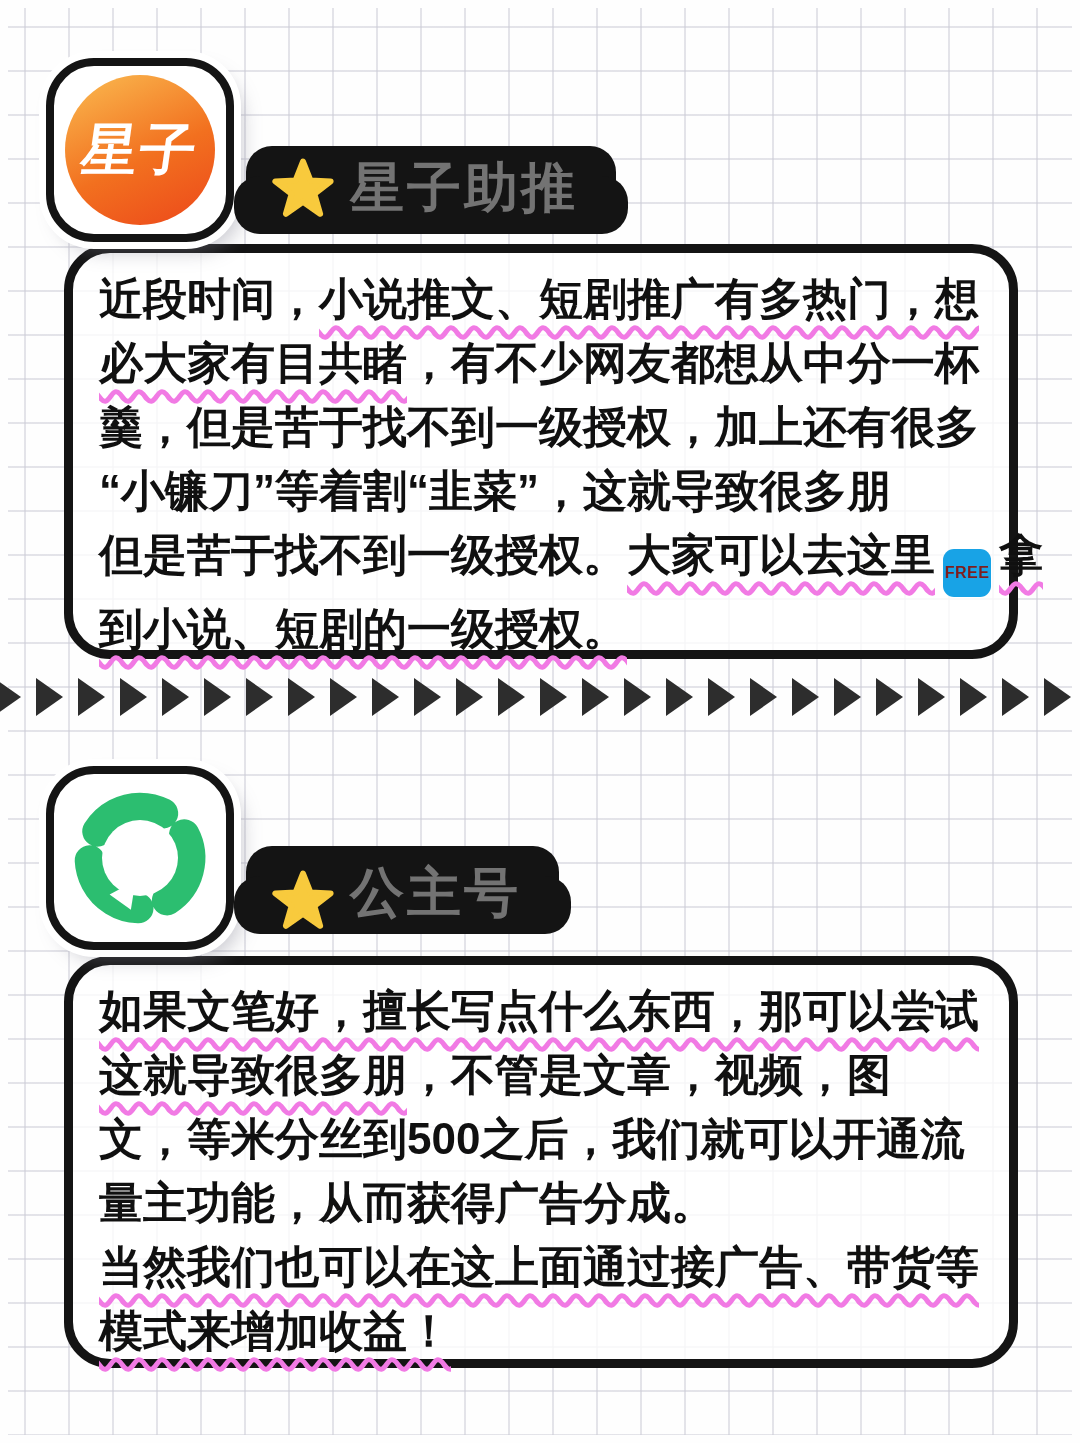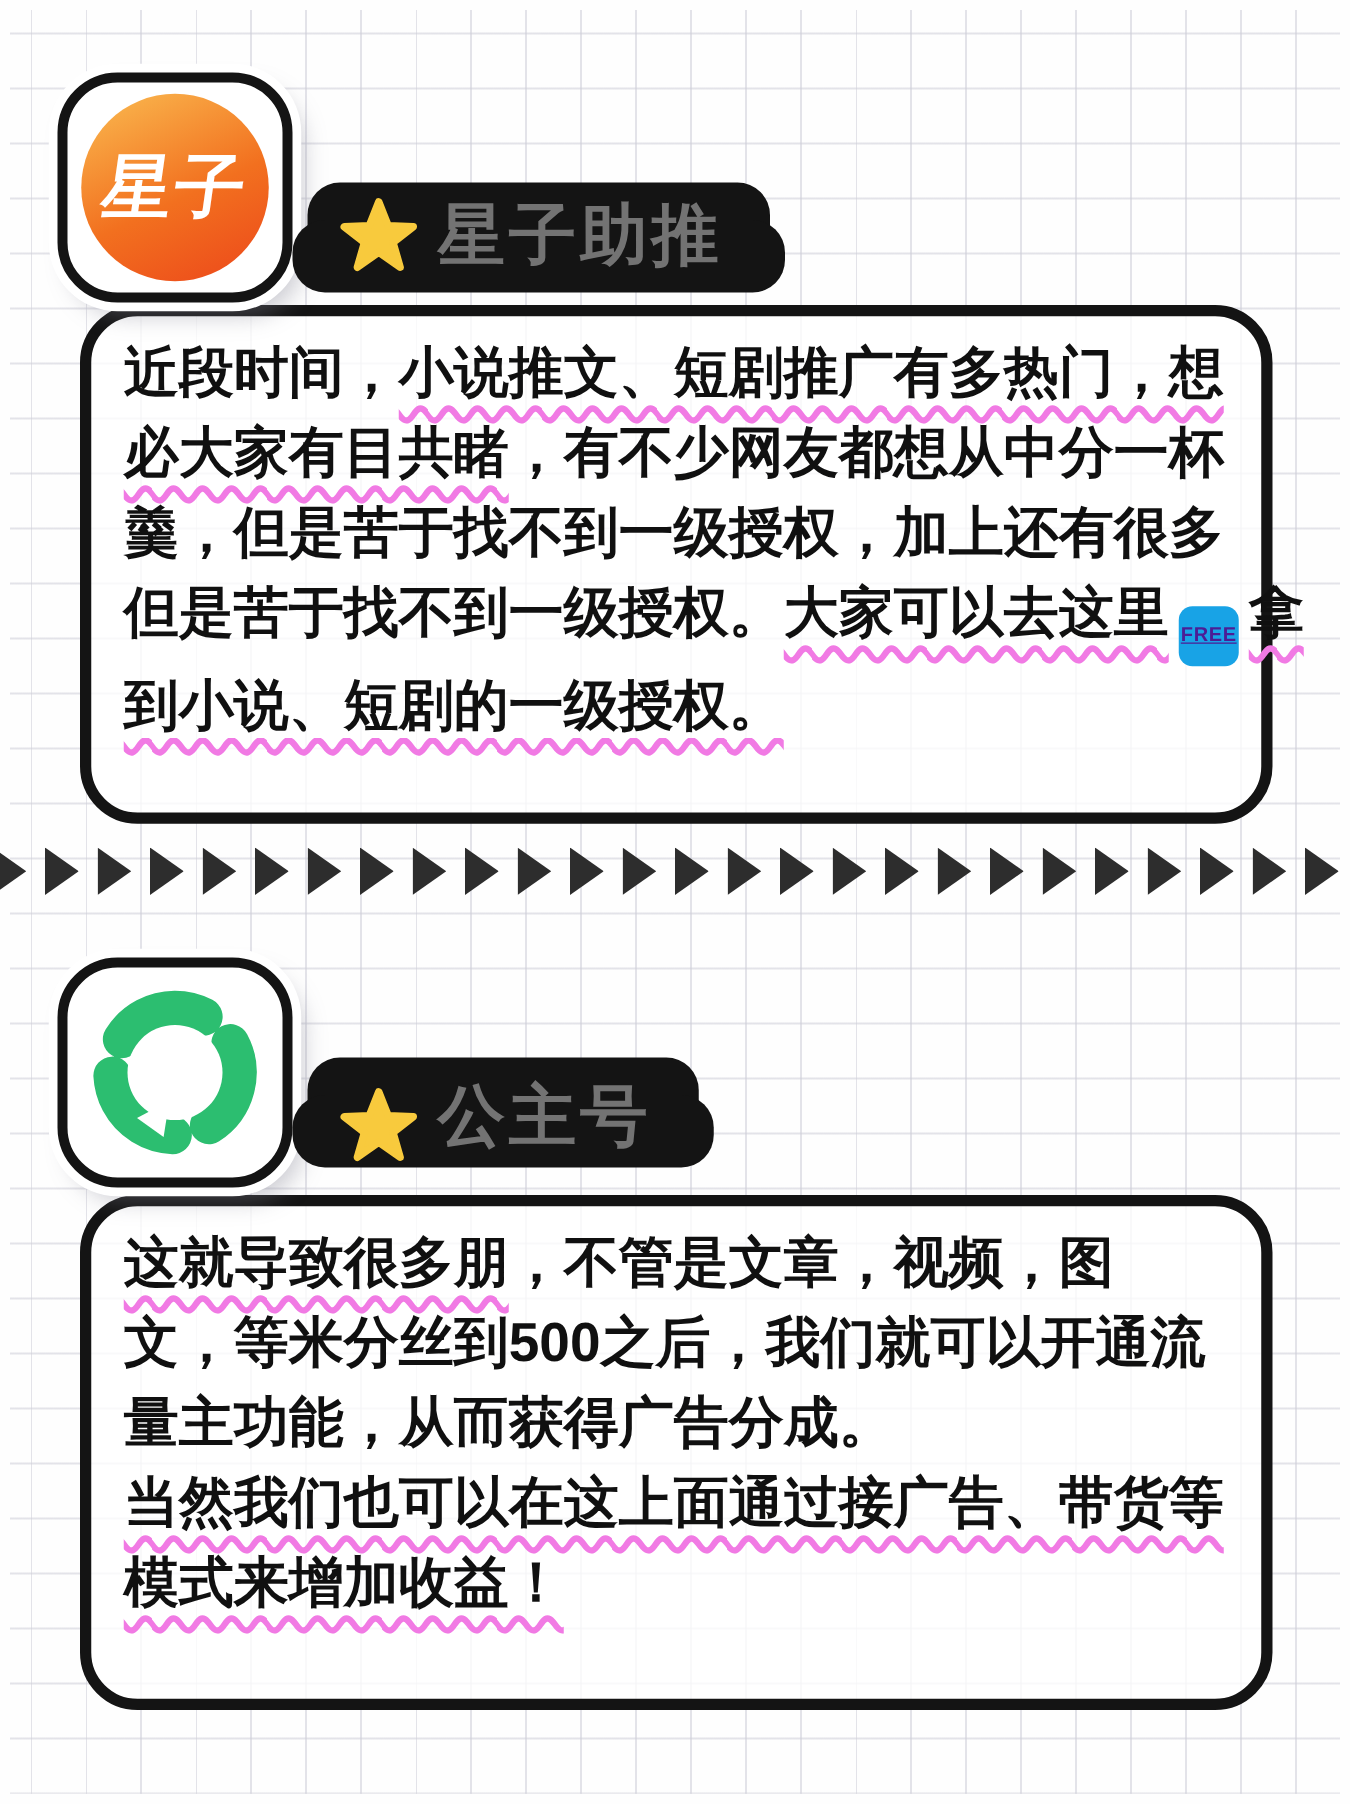--- a/index.html
+++ b/index.html
@@ -72,22 +72,22 @@
     text-decoration-line:underline;
     text-decoration-style:wavy;
     text-decoration-color:var(--pink);
     text-decoration-thickness:5px;
     text-underline-offset:12px;
     text-decoration-skip-ink:none;
   }
   .free-chip{
     display:inline-flex;align-items:center;justify-content:center;
     width:48px;height:48px;border-radius:11px;background:var(--free-blue);
-    color:#4c1d95;font-size:16px;font-weight:bold;letter-spacing:.5px;
-    vertical-align:-8px;margin:0 8px;text-decoration:underline;
+    color:#7f1d1d;font-size:16px;font-weight:bold;letter-spacing:.5px;
+    vertical-align:-8px;margin:0 8px;
   }
   
   .arrow-row{
     position:absolute;left:-6px;top:678px;width:1092px;height:40px;
     display:flex;gap:15px;overflow:hidden;z-index:1;
   }
   .tri{
     width:27px;height:38px;flex:none;background:var(--arrow);
     clip-path:polygon(0 0,100% 50%,0 100%);
   }
@@ -108,20 +108,21 @@
     <svg class="star-svg" viewBox="0 0 100 100">
       <path d="M50 6 L62.5 37.5 L96 39 L69 60 L78.5 93 L50 73 L21.5 93 L31 60 L4 39 L37.5 37.5 Z" fill="#f8ca3d" stroke="#f8ca3d" stroke-width="10" stroke-linejoin="round"></path>
     </svg>
     <span>星子助推</span>
   </div>
 
   <div class="note-box" id="box1">
       <div class="note-line"><span>近段时间，</span><span class="wavy">小说推文、短剧推广有多热门，想</span></div>
       <div class="note-line"><span class="wavy">必大家有目共睹</span><span>，有不少网友都想从中分一杯</span></div>
       <div class="note-line"><span>羹，但是苦于找不到一级授权，加上还有很多</span></div>
+      <div class="note-line"><span>“小镰刀”等着割“韭菜”，这就导致很多朋</span></div>
       <div class="note-line"><span>但是苦于找不到一级授权。</span><span class="wavy">大家可以去这里</span><span class="free-chip">FREE</span><span class="wavy">拿</span></div>
       <div class="note-line"><span class="wavy">到小说、短剧的一级授权。</span></div>
     </div>
 
   <div class="arrow-row">
       <span class="tri"></span>
       <span class="tri"></span>
       <span class="tri"></span>
       <span class="tri"></span>
       <span class="tri"></span>
@@ -157,19 +158,20 @@
   </div>
 
   <div class="badge" id="badge2">
     <svg class="star-svg" viewBox="0 0 100 100">
       <path d="M50 6 L62.5 37.5 L96 39 L69 60 L78.5 93 L50 73 L21.5 93 L31 60 L4 39 L37.5 37.5 Z" fill="#f8ca3d" stroke="#f8ca3d" stroke-width="10" stroke-linejoin="round"></path>
     </svg>
     <span>公主号</span>
   </div>
 
   <div class="note-box" id="box2">
+      <div class="note-line"><span class="wavy">如果文笔好，擅长写点什么东西，那可以尝试</span></div>
       <div class="note-line"><span class="wavy">这就导致很多朋</span><span>，不管是文章，视频，图</span></div>
       <div class="note-line"><span>文，等米分丝到500之后，我们就可以开通流</span></div>
       <div class="note-line"><span>量主功能，从而获得广告分成。</span></div>
       <div class="note-line"><span class="wavy">当然我们也可以在这上面通过接广告、带货等</span></div>
       <div class="note-line"><span class="wavy">模式来增加收益！</span></div>
     </div>
 </div>
 
 </body></html>

